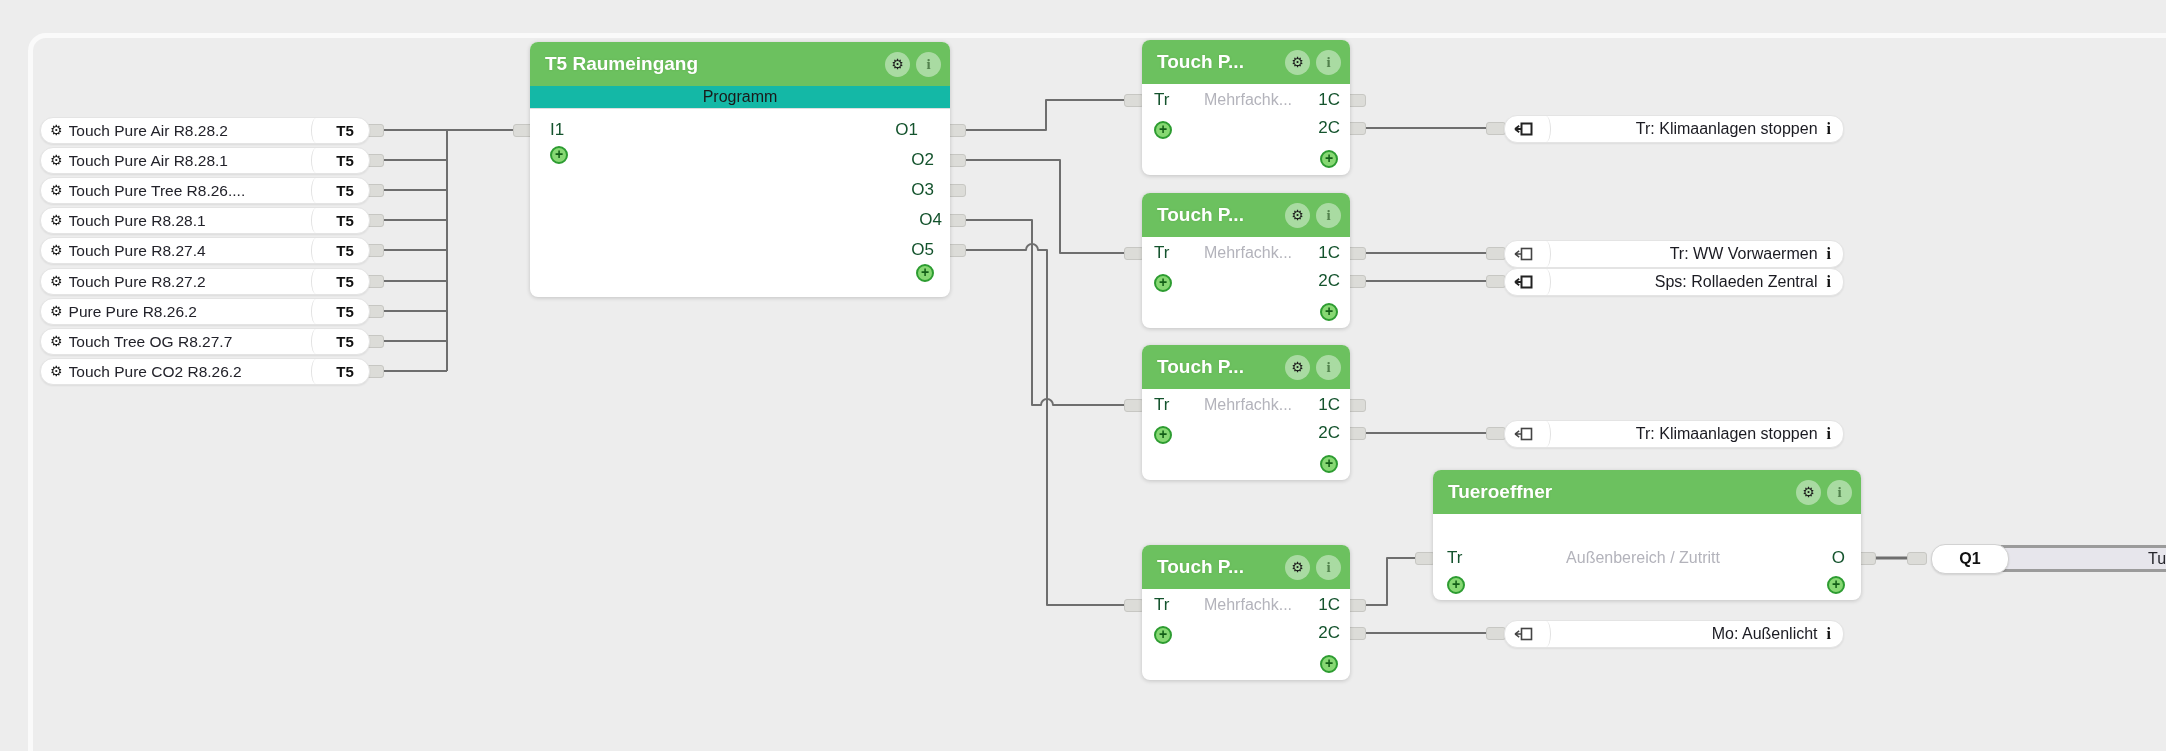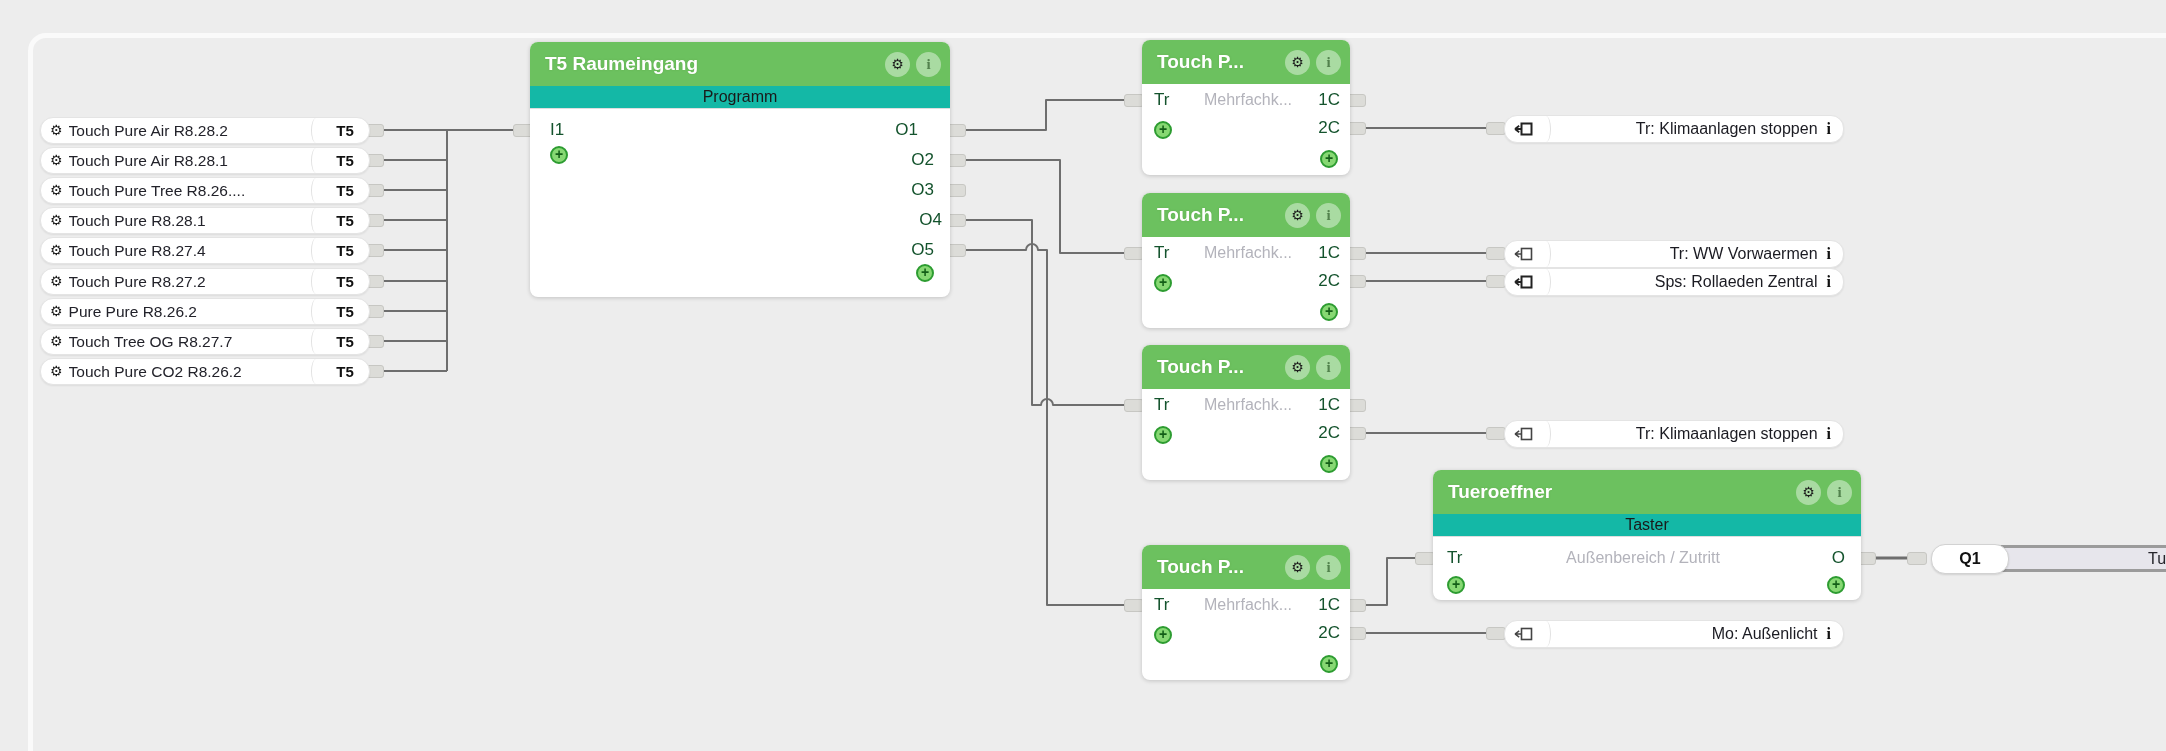--- a/index.html
+++ b/index.html
@@ -262,21 +262,20 @@
   </div>
 
   <div class="block" style="left:1433px;top:470px;width:428px;height:130px">
     <div class="bheader">
       <span class="btitle">Tueroeffner</span>
       <span class="hbtns">
         <span class="hbtn gear">⚙</span>
         <span class="hbtn info">i</span>
       </span>
     </div>
-    <div class="subbar">Taster</div>
     <span class="port" style="left:14px;top:78px">Tr</span>
     <span class="hint" style="left:60px;right:68px;top:78px">Außenbereich / Zutritt</span>
     <span class="port" style="right:16px;top:78px">O</span>
     <span class="plus" style="left:14px;top:106px">+</span>
     <span class="plus" style="right:16px;top:106px">+</span>
   </div>
 
   <div class="pill-out" style="top:115px">
     <span class="icon-box">
         <svg width="20" height="15" viewBox="0 0 20 15">

